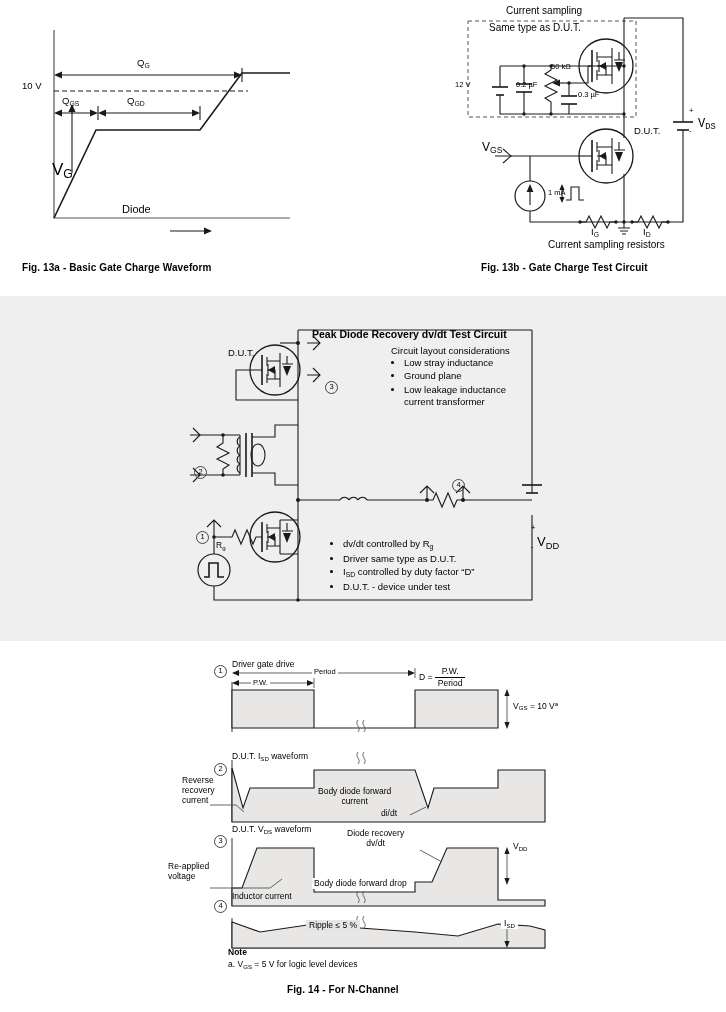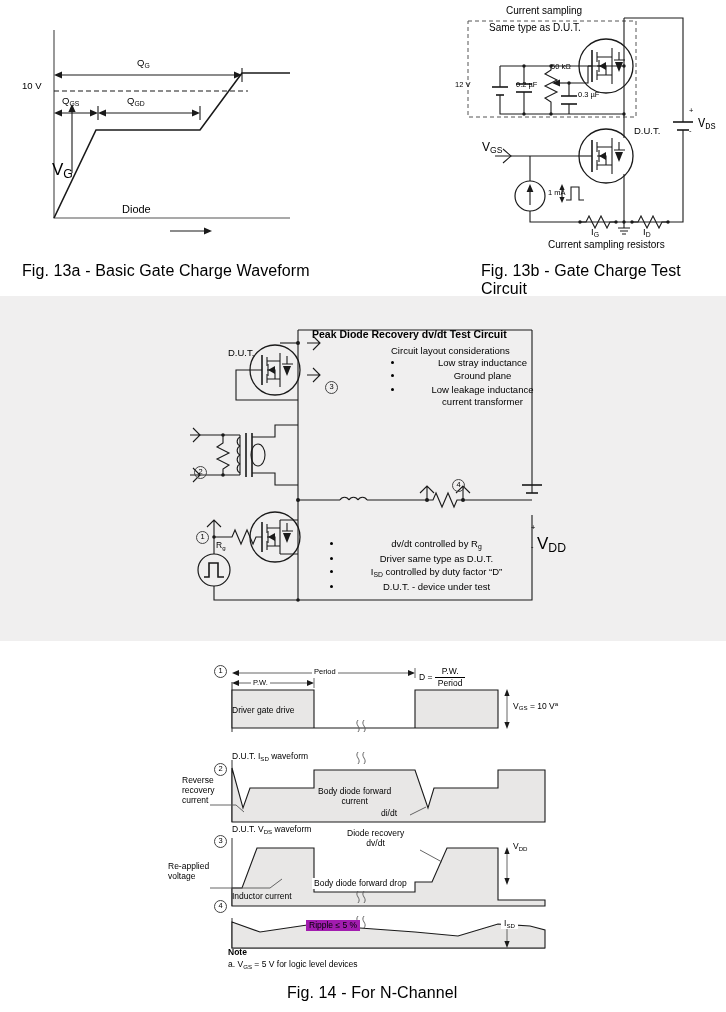--- a/index.html
+++ b/index.html
@@ -1,37 +1,37 @@
 <!DOCTYPE html>
 <html><head>
 <meta charset="utf-8">
 <style>
   html,body{margin:0;padding:0;background:#fff;}
   body{width:726px;height:1012px;position:relative;overflow:hidden;
        font-family:"Liberation Sans","DejaVu Sans",sans-serif;color:#000;}
   .abs{position:absolute;}
-  .cap{font-weight:normal;font-size:16px;letter-spacing:.1px;}
+  .cap{font-weight:bold;font-size:10px;letter-spacing:.1px;}
   .ttl{font-weight:bold;font-size:10.5px;}
   .t{font-size:9.5px;line-height:1.25;}
   .t8{font-size:8.5px;line-height:1.25;}
   .t7{font-size:7.5px;line-height:1.2;}
   .sub{font-size:.72em;vertical-align:-0.28em;}
   .sup{font-size:.72em;vertical-align:0.45em;}
   .greyband{background:#f0efef;}
   svg{display:block;overflow:visible;}
   .ln{fill:none;stroke:#1a1a1a;stroke-width:1.1;}
   .ln2{fill:none;stroke:#1a1a1a;stroke-width:1.6;}
   .lnthin{fill:none;stroke:#555;stroke-width:.9;}
   .wv{fill:#e8e7e6;stroke:#1a1a1a;stroke-width:1.1;}
   .ax{fill:none;stroke:#555;stroke-width:1.2;}
   .dsh{fill:none;stroke:#1a1a1a;stroke-width:1.1;stroke-dasharray:5 3;}
   .dshbox{fill:none;stroke:#555;stroke-width:1;stroke-dasharray:4 3;}
   .dot{fill:#1a1a1a;}
   ul.bul{margin:0;padding-left:13px;}
-  ul.bul li{margin:0 0 1.5px 0;text-align:center;}
+  ul.bul li{margin:0 0 1.5px 0;}
   .circnum{display:inline-block;border:1px solid #444;border-radius:50%;
            width:11px;height:11px;line-height:10px;text-align:center;
            font-size:7.5px;}
 </style>
 </head>
 <body>
 
 <div class="abs greyband" style="left:0;top:296px;width:726px;height:345px;"></div>
 
 <div class="abs" style="left:10px;top:18px;width:300px;height:220px;">
@@ -327,21 +327,21 @@
 </div>
 <div class="abs" style="left:452px;top:473px;">
   <span class="circnum">4</span>
 </div>
 <div class="abs" style="left:196px;top:525px;">
   <span class="circnum">1</span>
 </div>
 <div class="abs t8" style="left:216px;top:540px;">
   <span>R</span><span class="sub">g</span>
 </div>
-<div class="abs" style="left:537px;top:534px;font-size:17px;">
+<div class="abs" style="left:537px;top:534px;font-size:13px;">
   <span>V</span><span class="sub">DD</span>
 </div>
 <div class="abs t7" style="left:531px;top:523px;">
   <span>+</span>
 </div>
 <div class="abs t7" style="left:531px;top:542px;">
   <span>-</span>
 </div>
 
 <div class="abs t" style="left:367px;top:345px;width:170px;margin-left:24px;">
@@ -408,21 +408,21 @@
   <path class="lnthin" d="M148,268 c4,-5 -4,-7 0,-12 M154,268 c4,-5 -4,-7 0,-12"></path>
   <path class="lnthin" d="M297,262 L297,285"></path>
   <path class="dot" d="M297,259 L294.4,266 L299.6,266 Z"></path>
   <path class="dot" d="M297,288 L294.4,281 L299.6,281 Z"></path>
 </svg>
 </div>
 
 <div class="abs" style="left:214px;top:659px;">
   <span class="circnum">1</span>
 </div>
-<div class="abs t8" style="left:232px;top:659px;margin-top:46px;">
+<div class="abs t8" style="left:232px;top:659px;">
   <span>Driver gate drive</span>
 </div>
 <div class="abs t7" style="left:312px;top:667px;background:#fff;padding:0 2px;">
   <span>Period</span>
 </div>
 <div class="abs t7" style="left:251px;top:678px;background:#fff;padding:0 2px;">
   <span>P.W.</span>
 </div>
 <div class="abs t8" style="left:419px;top:666px;">
   <span style="display:inline-block;vertical-align:middle;">D =</span>
@@ -472,21 +472,21 @@
 <div class="abs t8" style="left:513px;top:841px;">
   <span>V</span><span class="sub">DD</span>
 </div>
 
 <div class="abs" style="left:214px;top:894px;">
   <span class="circnum">4</span>
 </div>
 <div class="abs t8" style="left:232px;top:891px;">
   <span>Inductor current</span>
 </div>
-<div class="abs t8" style="left:306px;top:920px;background:#a21caf;padding:0 3px;">
+<div class="abs t8" style="left:306px;top:920px;background:#e5e5e5;padding:0 3px;">
   <span>Ripple ≤ 5 %</span>
 </div>
 <div class="abs t8" style="left:501px;top:918px;background:#fff;padding:0 3px;">
   <span>I</span><span class="sub">SD</span>
 </div>
 
 <div class="abs t8" style="left:228px;top:947px;font-weight:bold;">
   <span>Note</span>
 </div>
 <div class="abs t8" style="left:228px;top:959px;">

